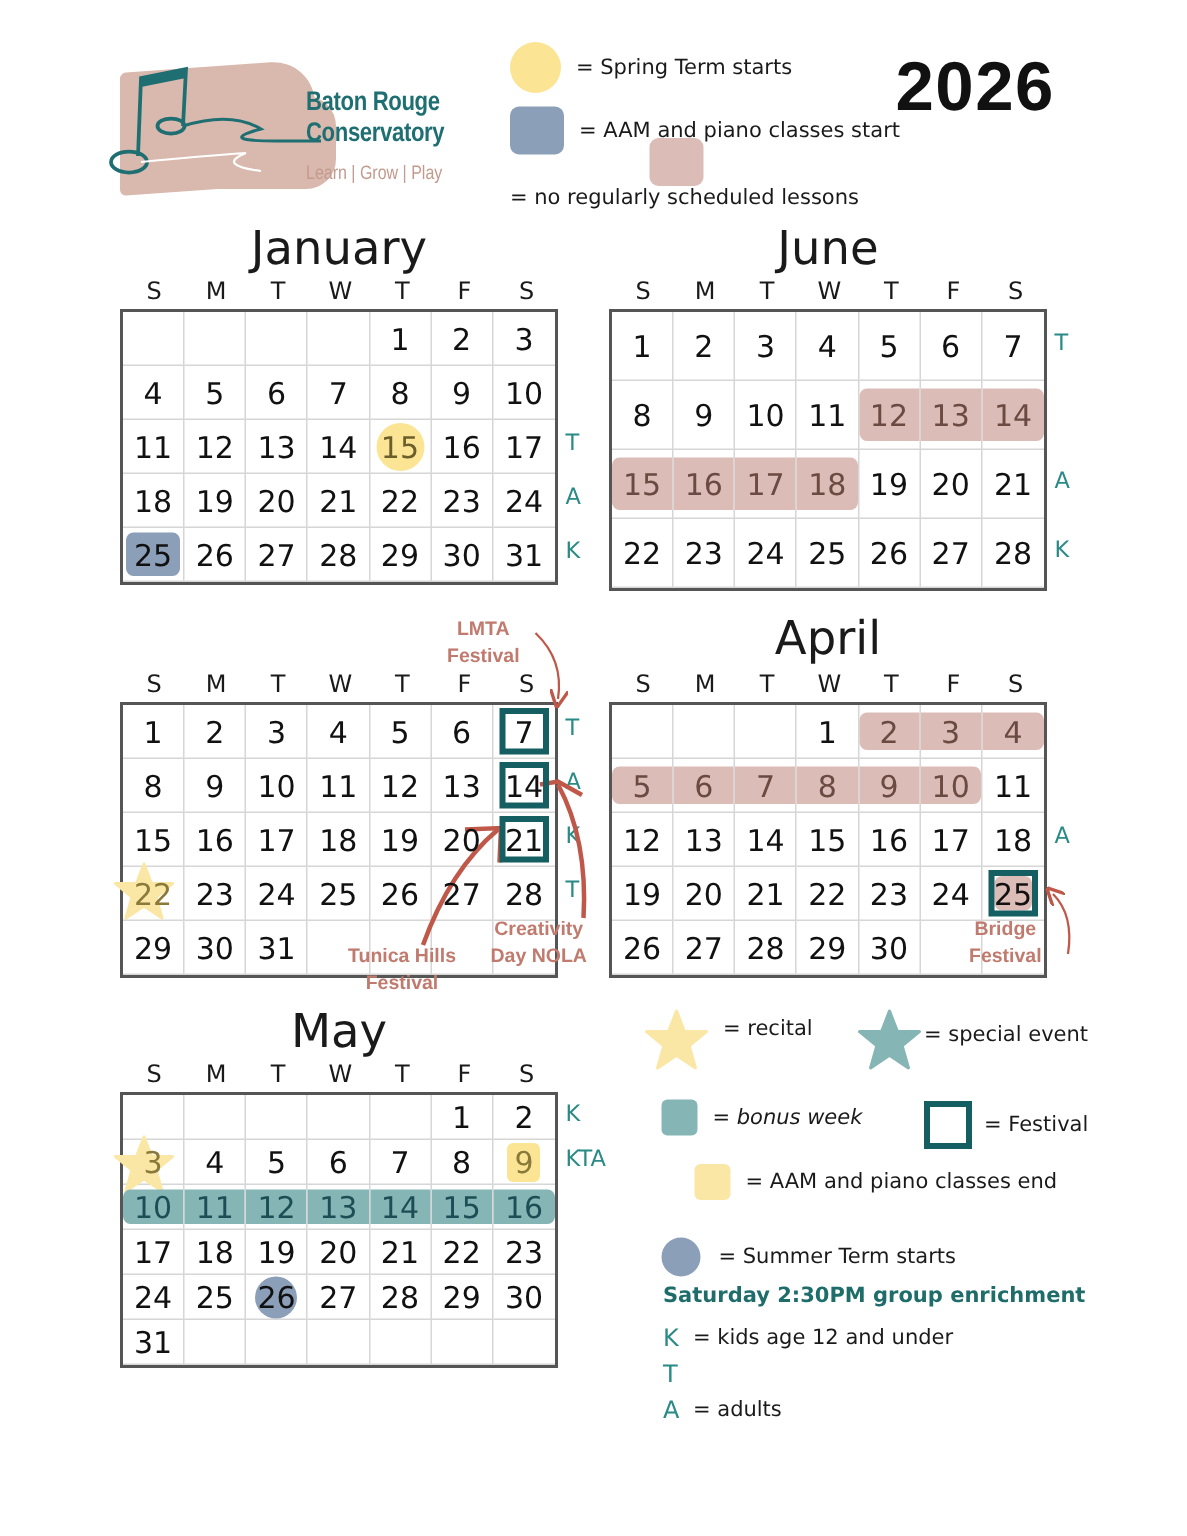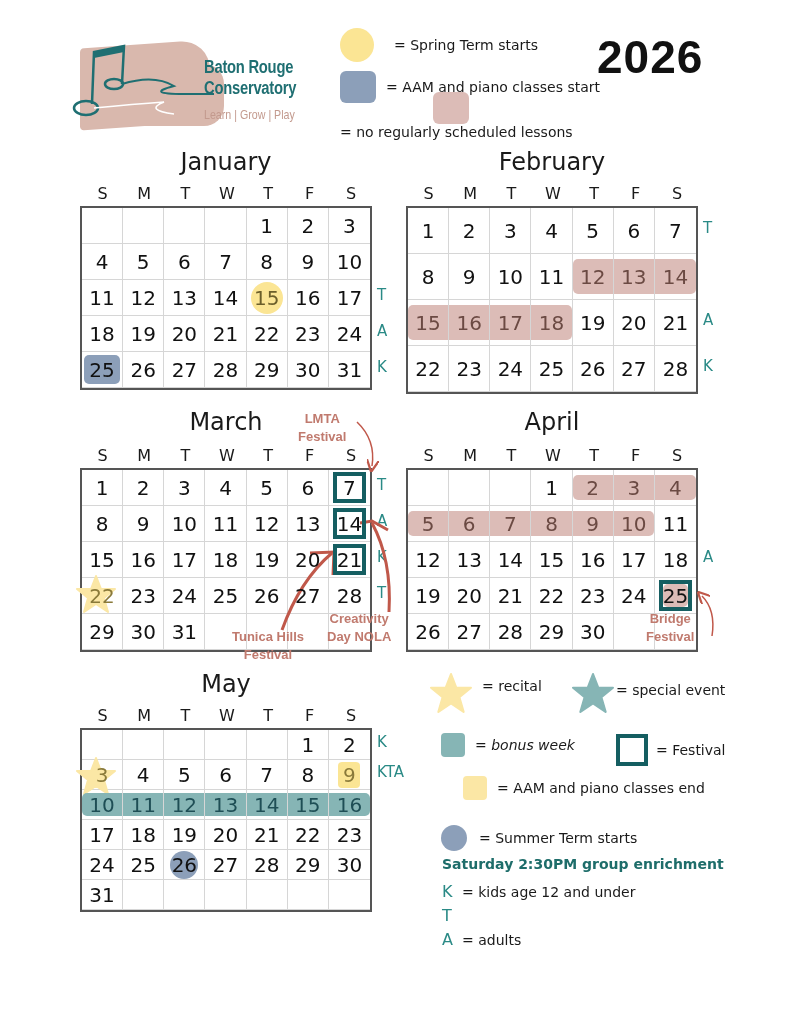--- a/index.html
+++ b/index.html
@@ -19,21 +19,21 @@
   .tl-item { position: absolute; left: 0; white-space: nowrap; display: flex; align-items: center; }
   .tl-swatch { width: 36px; height: 32px; margin-right: 10px; }
   .sw-circle { border-radius: 50%; background: #fbe594; width: 34px; height: 34px; }
   .sw-blue { background: #8c9fb9; border-radius: 6px; }
   .sw-pink { background: #dcbcb7; border-radius: 6px; }
 
   .year { position: absolute; left: 597px; top: 30px; font-family: "Liberation Sans", sans-serif; font-weight: bold; font-size: 46px; color: #111; letter-spacing: 1px; }
 
   
   .month { position: absolute; }
-  .month-title { position: absolute; width: 100%; text-align: center; font-size: 24px; top: 0; }
+  .month-title { position: absolute; width: 100%; text-align: center; font-size: 31px; top: 0; }
   .dow { position: absolute; display: flex; }
   .dow span { width: 41.4px; text-align: center; font-size: 16px; }
   .grid { position: absolute; border: 2px solid #555; display: grid; grid-template-columns: repeat(7, 1fr); }
   .cell { border-right: 1px solid #d6d6d6; border-bottom: 1px solid #d6d6d6; position: relative; display: flex; align-items: center; justify-content: center; font-size: 20px; color: #111; }
   .cell .num { position: relative; z-index: 2; }
   .mark { position: absolute; z-index: 1; }
   .m-yellow-circle { width: 32px; height: 32px; border-radius: 50%; background: #fbe594; }
   .m-blue-sq { left: 2px; right: 2px; top: 3px; bottom: 3px; background: #8c9fb9; border-radius: 5px; }
   .m-blue-circle { width: 28px; height: 28px; border-radius: 50%; background: #8c9fb9; }
   .m-pink { left: 0; right: 0; top: 5px; bottom: 5px; background: #dcbcb7; }
@@ -77,21 +77,21 @@
     <path d="M30 74 Q70 70 100 68 Q80 76 110 80" stroke="#ffffff" stroke-width="1.5" fill="none"></path>
   </svg>
   <div class="logo-title">
     <div>Baton Rouge</div>
     <div>Conservatory</div>
   </div>
   <div class="logo-tag">Learn | Grow | Play</div>
 </div>
 
 <div class="top-legend">
-  <div class="tl-item" style="top:0px;gap:10px;">
+  <div class="tl-item" style="top:0px;">
     <div class="tl-swatch sw-circle"></div>
     <span>= Spring Term starts</span>
   </div>
   <div class="tl-item" style="top:43px; left:0;">
     <div class="tl-swatch sw-blue"></div>
     <span>= AAM and piano classes start</span>
   </div>
   <div class="tl-item" style="top:64px;flex-direction:column;">
     <div class="tl-swatch sw-pink"></div>
     <span>= no regularly scheduled lessons</span>
@@ -213,21 +213,21 @@
           <span class="num">31</span>
         </div>
       </div>
       <div class="side-labels" style="left: 297px; top: 58px;">
         <span style="top: 80px;">T</span>
         <span style="top: 116px;">A</span>
         <span style="top: 152px;">K</span>
       </div>
     </div>
     <div class="month" style="left: 406px; top: 148px; width: 292px; height: 246px;">
-      <div class="month-title">February</div>
+      <div class="month-title">June</div>
       <div class="dow" style="top: 36px; left: 2px;">
         <span>S</span>
         <span>M</span>
         <span>T</span>
         <span>W</span>
         <span>T</span>
         <span>F</span>
         <span>S</span>
       </div>
       <div class="grid" style="top: 58px; left: 0px; width: 292px; grid-template-rows: repeat(4, 46px);">
@@ -323,21 +323,20 @@
           <span class="num">28</span>
         </div>
       </div>
       <div class="side-labels" style="left: 297px; top: 58px;">
         <span style="top: 13px;">T</span>
         <span style="top: 105px;">A</span>
         <span style="top: 151px;">K</span>
       </div>
     </div>
     <div class="month" style="left: 80px; top: 408px; width: 292px; height: 244px;">
-      <div class="month-title">March</div>
       <div class="dow" style="top: 38px; left: 2px;">
         <span>S</span>
         <span>M</span>
         <span>T</span>
         <span>W</span>
         <span>T</span>
         <span>F</span>
         <span>S</span>
       </div>
       <div class="grid" style="top: 60px; left: 0px; width: 292px; grid-template-rows: repeat(5, 36px);">

